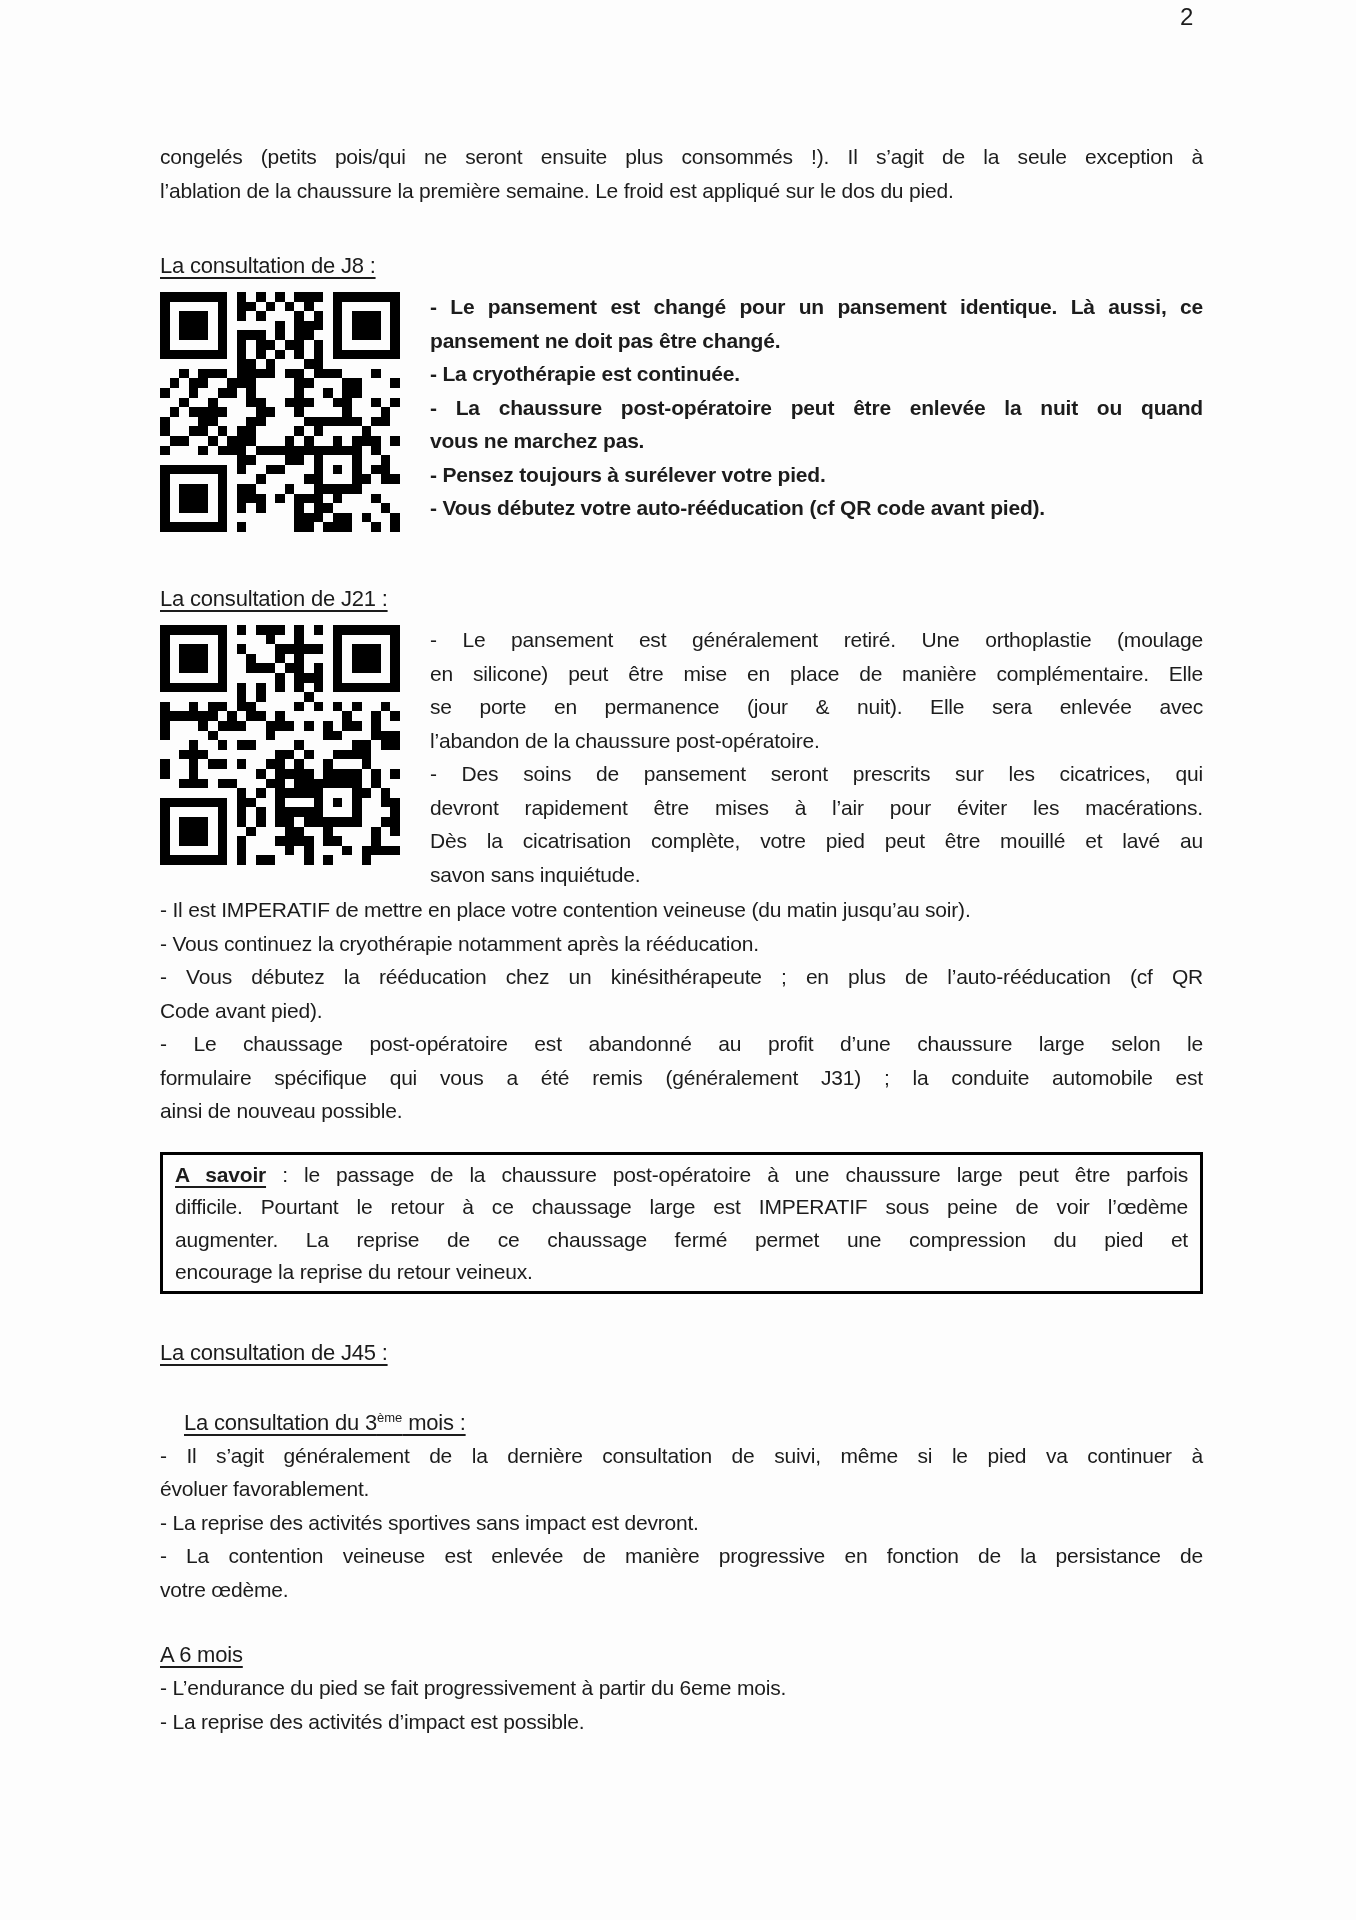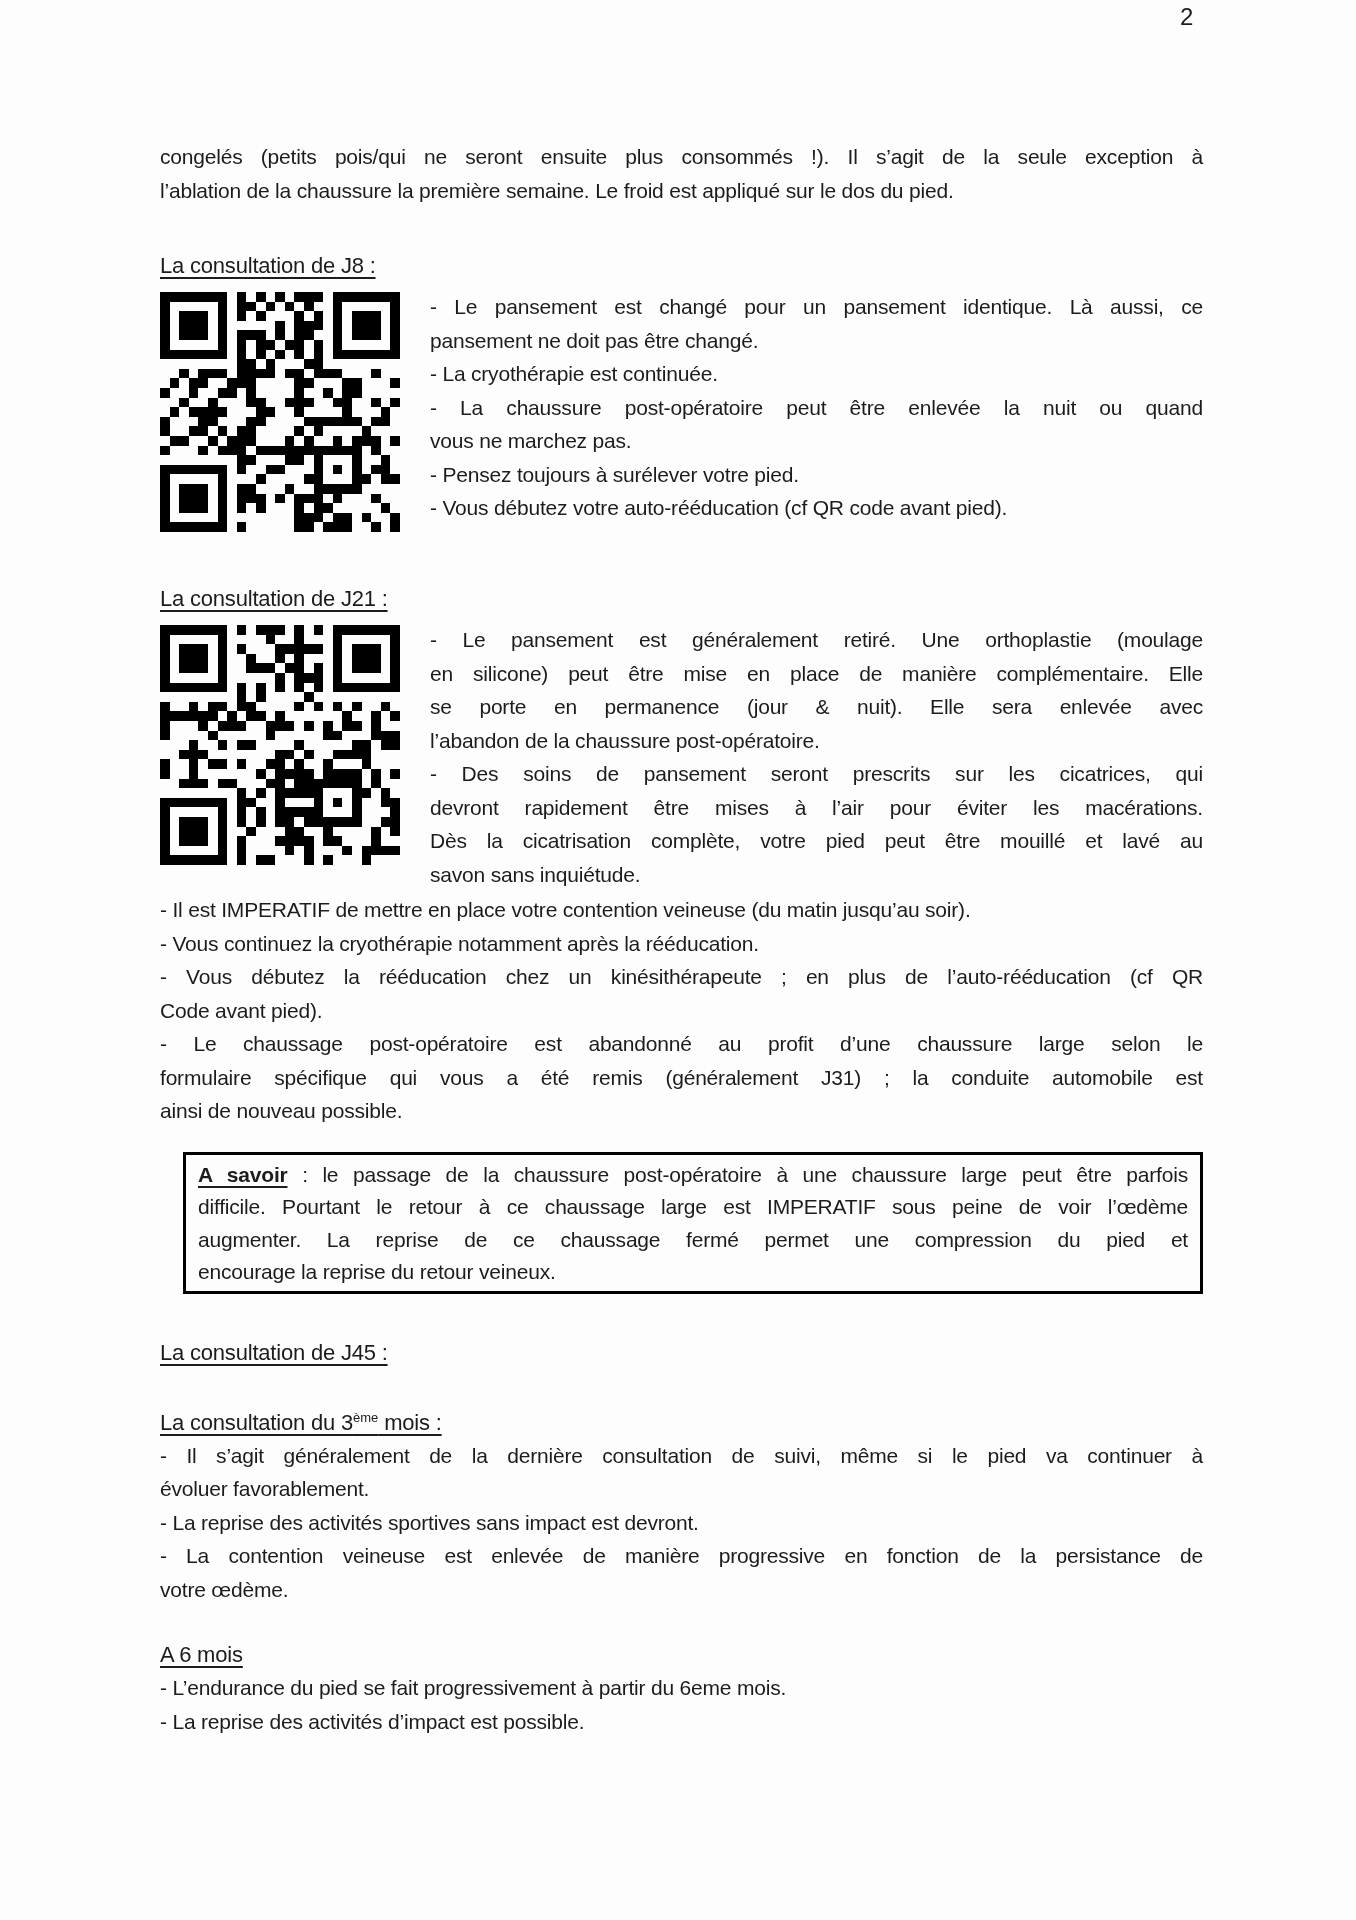--- a/index.html
+++ b/index.html
@@ -25,37 +25,36 @@
   .hu {
     text-decoration:underline;
     text-decoration-thickness:2px;
     text-underline-offset:4px;
   }
   .heading sup { font-size:13px; letter-spacing:0; }
   .intro { margin-top:124px; }
   .sec-j8 .heading  { margin-top:42px; }
   .sec-j21 .heading { margin-top:44px; }
   .sec-j45 .heading { margin-top:42px; }
-  .sec-3m  .heading { margin-top:32px; }
+  .sec-3m  .heading { margin-top:32px;margin-left:24px; }
   .sec-6m  .heading { margin-top:32px; }
   .qr-row { position:relative; margin-top:6px; }
-  .sec-j8  .qr-row { min-height:250px; }
+  .sec-j8  .qr-row { min-height:250px;font-weight:bold; }
   .sec-j21 .qr-row { min-height:272px; }
   .qr {
     position:absolute; left:0; top:2px;
     width:240px; height:244px; display:block;
   }
   .side { margin-left:270px; padding-top:2px; }
   .full-block { margin-top:0; }
   .note-box {
     margin-top:24px;
     border:3px solid #000;
     padding:4px 12px 2px 12px;
     line-height:32.5px;
-    margin-left:23px;
   }
   .note-box .ln { min-height:32.5px; }
   .bold-ul {
     font-weight:bold;
     text-decoration:underline;
     text-decoration-thickness:2px;
     text-underline-offset:4px;
   }
 </style>
 </head>

